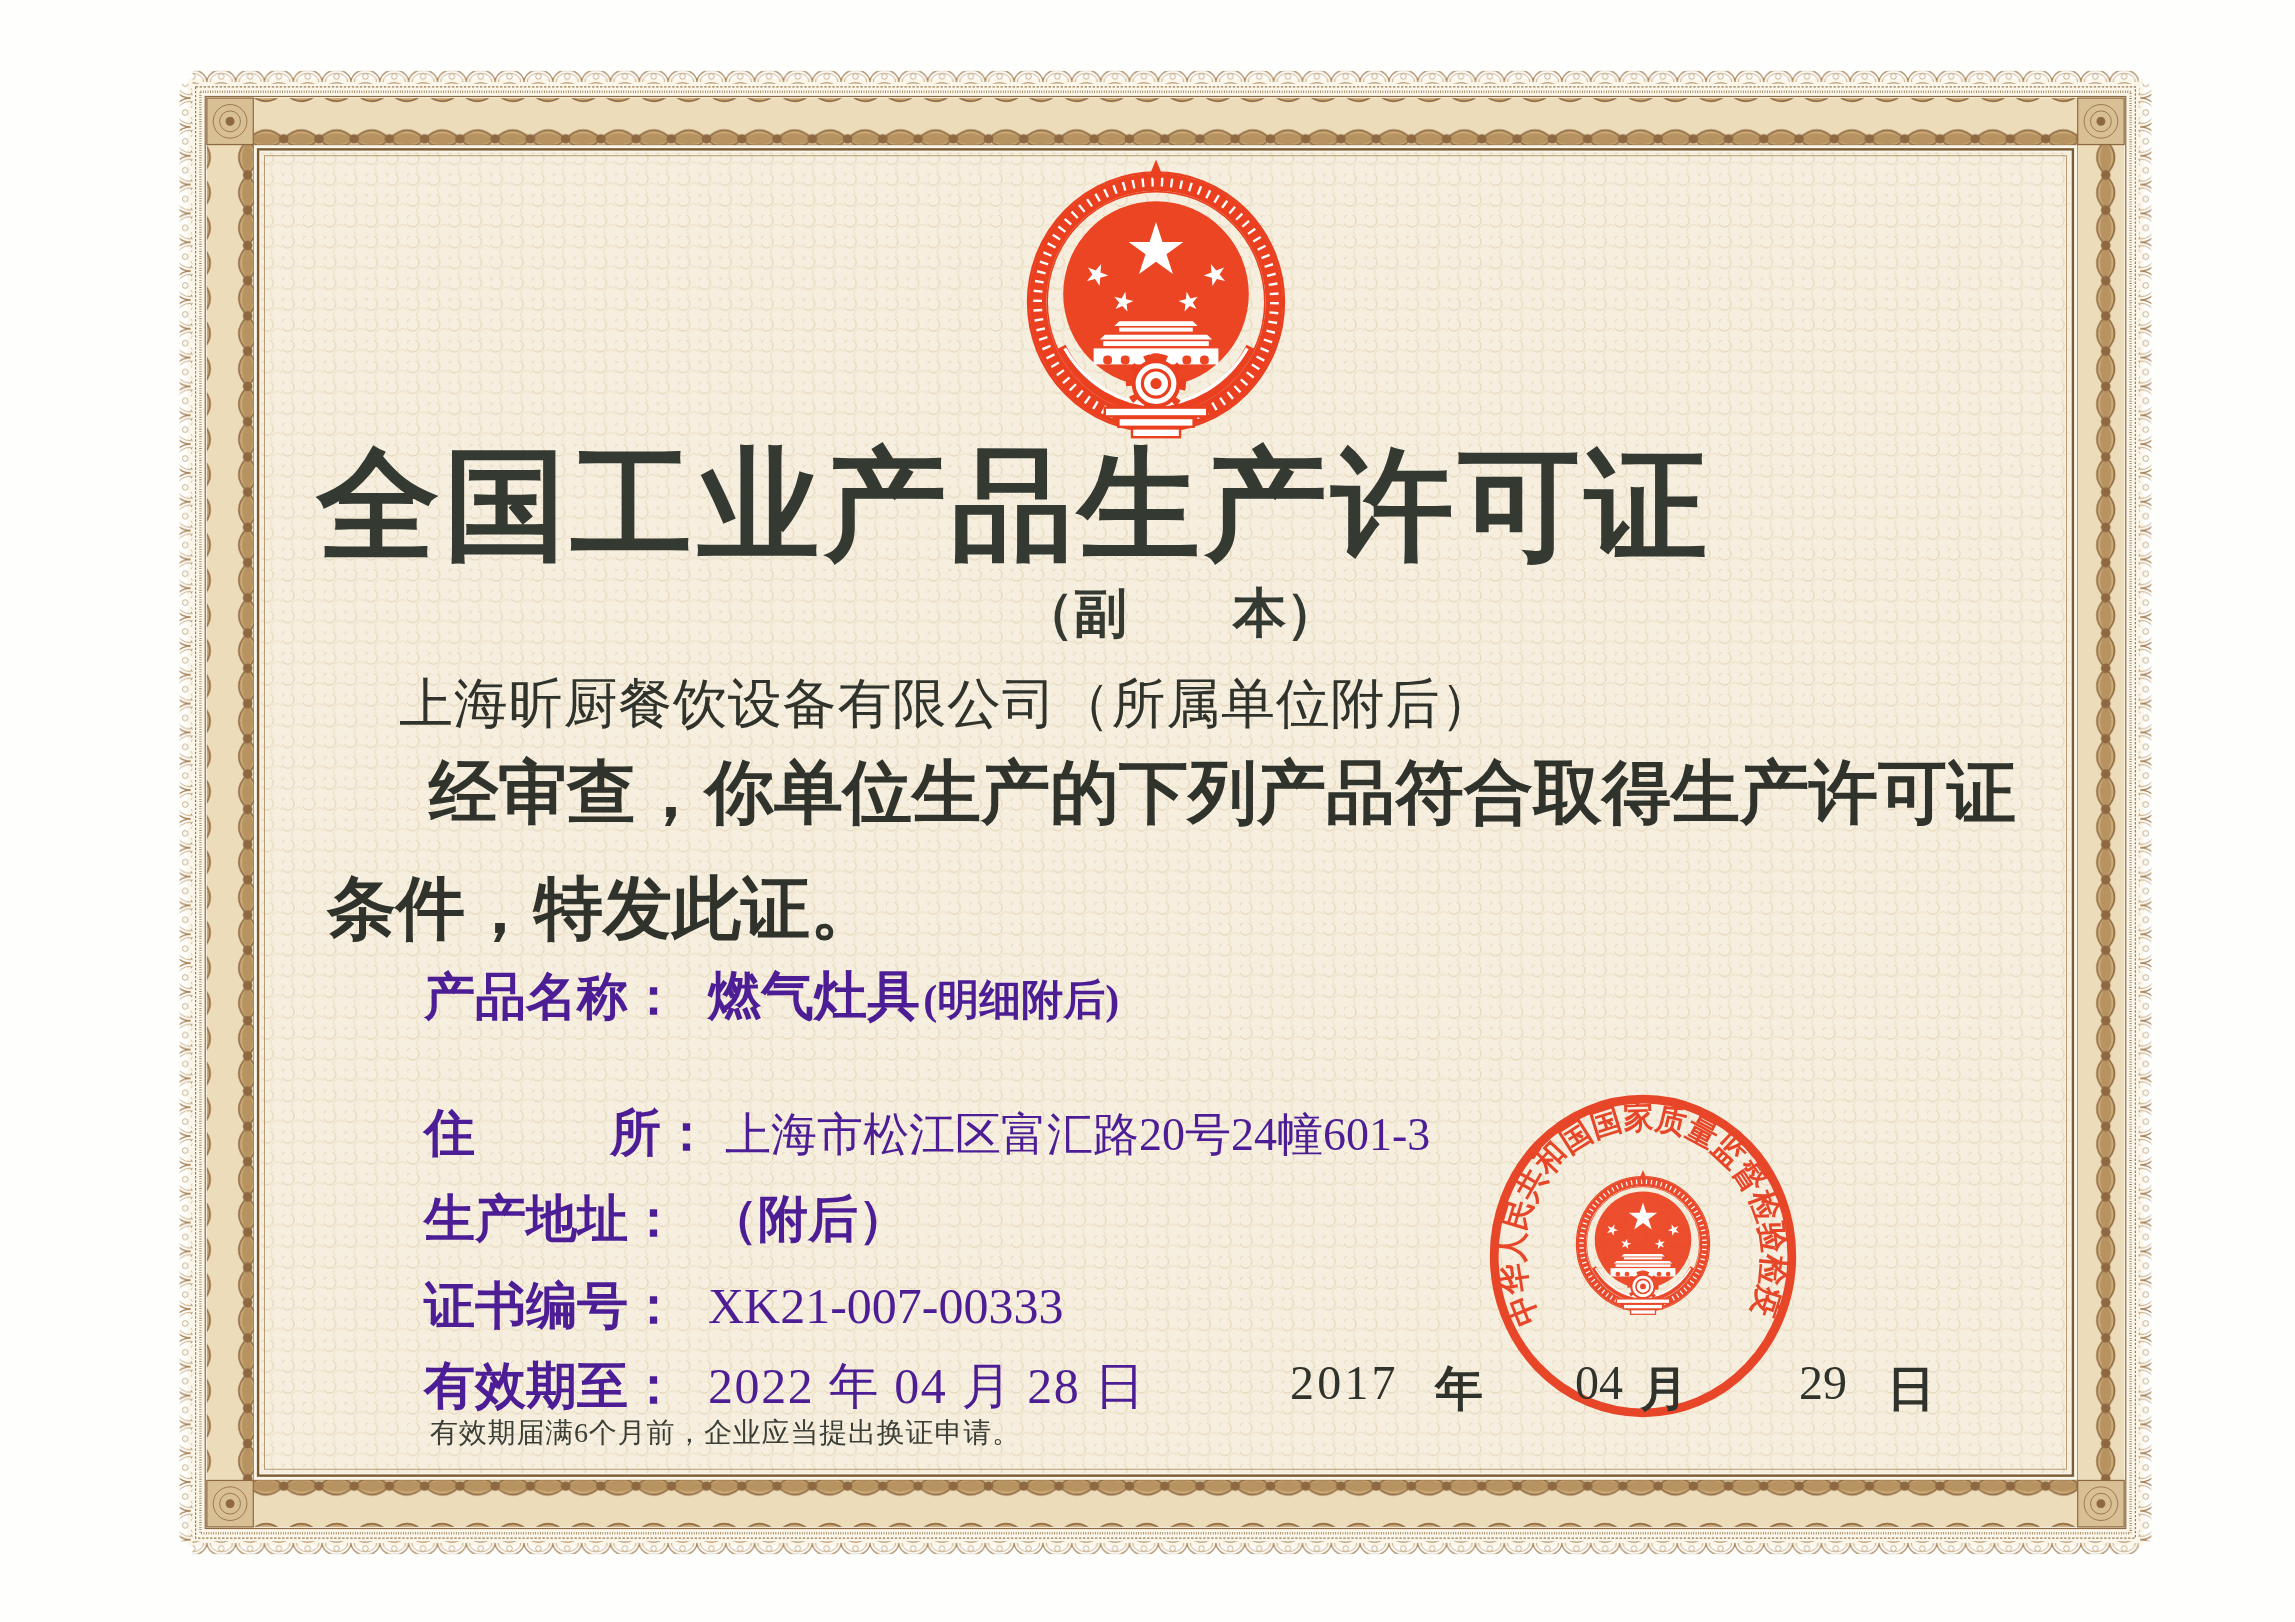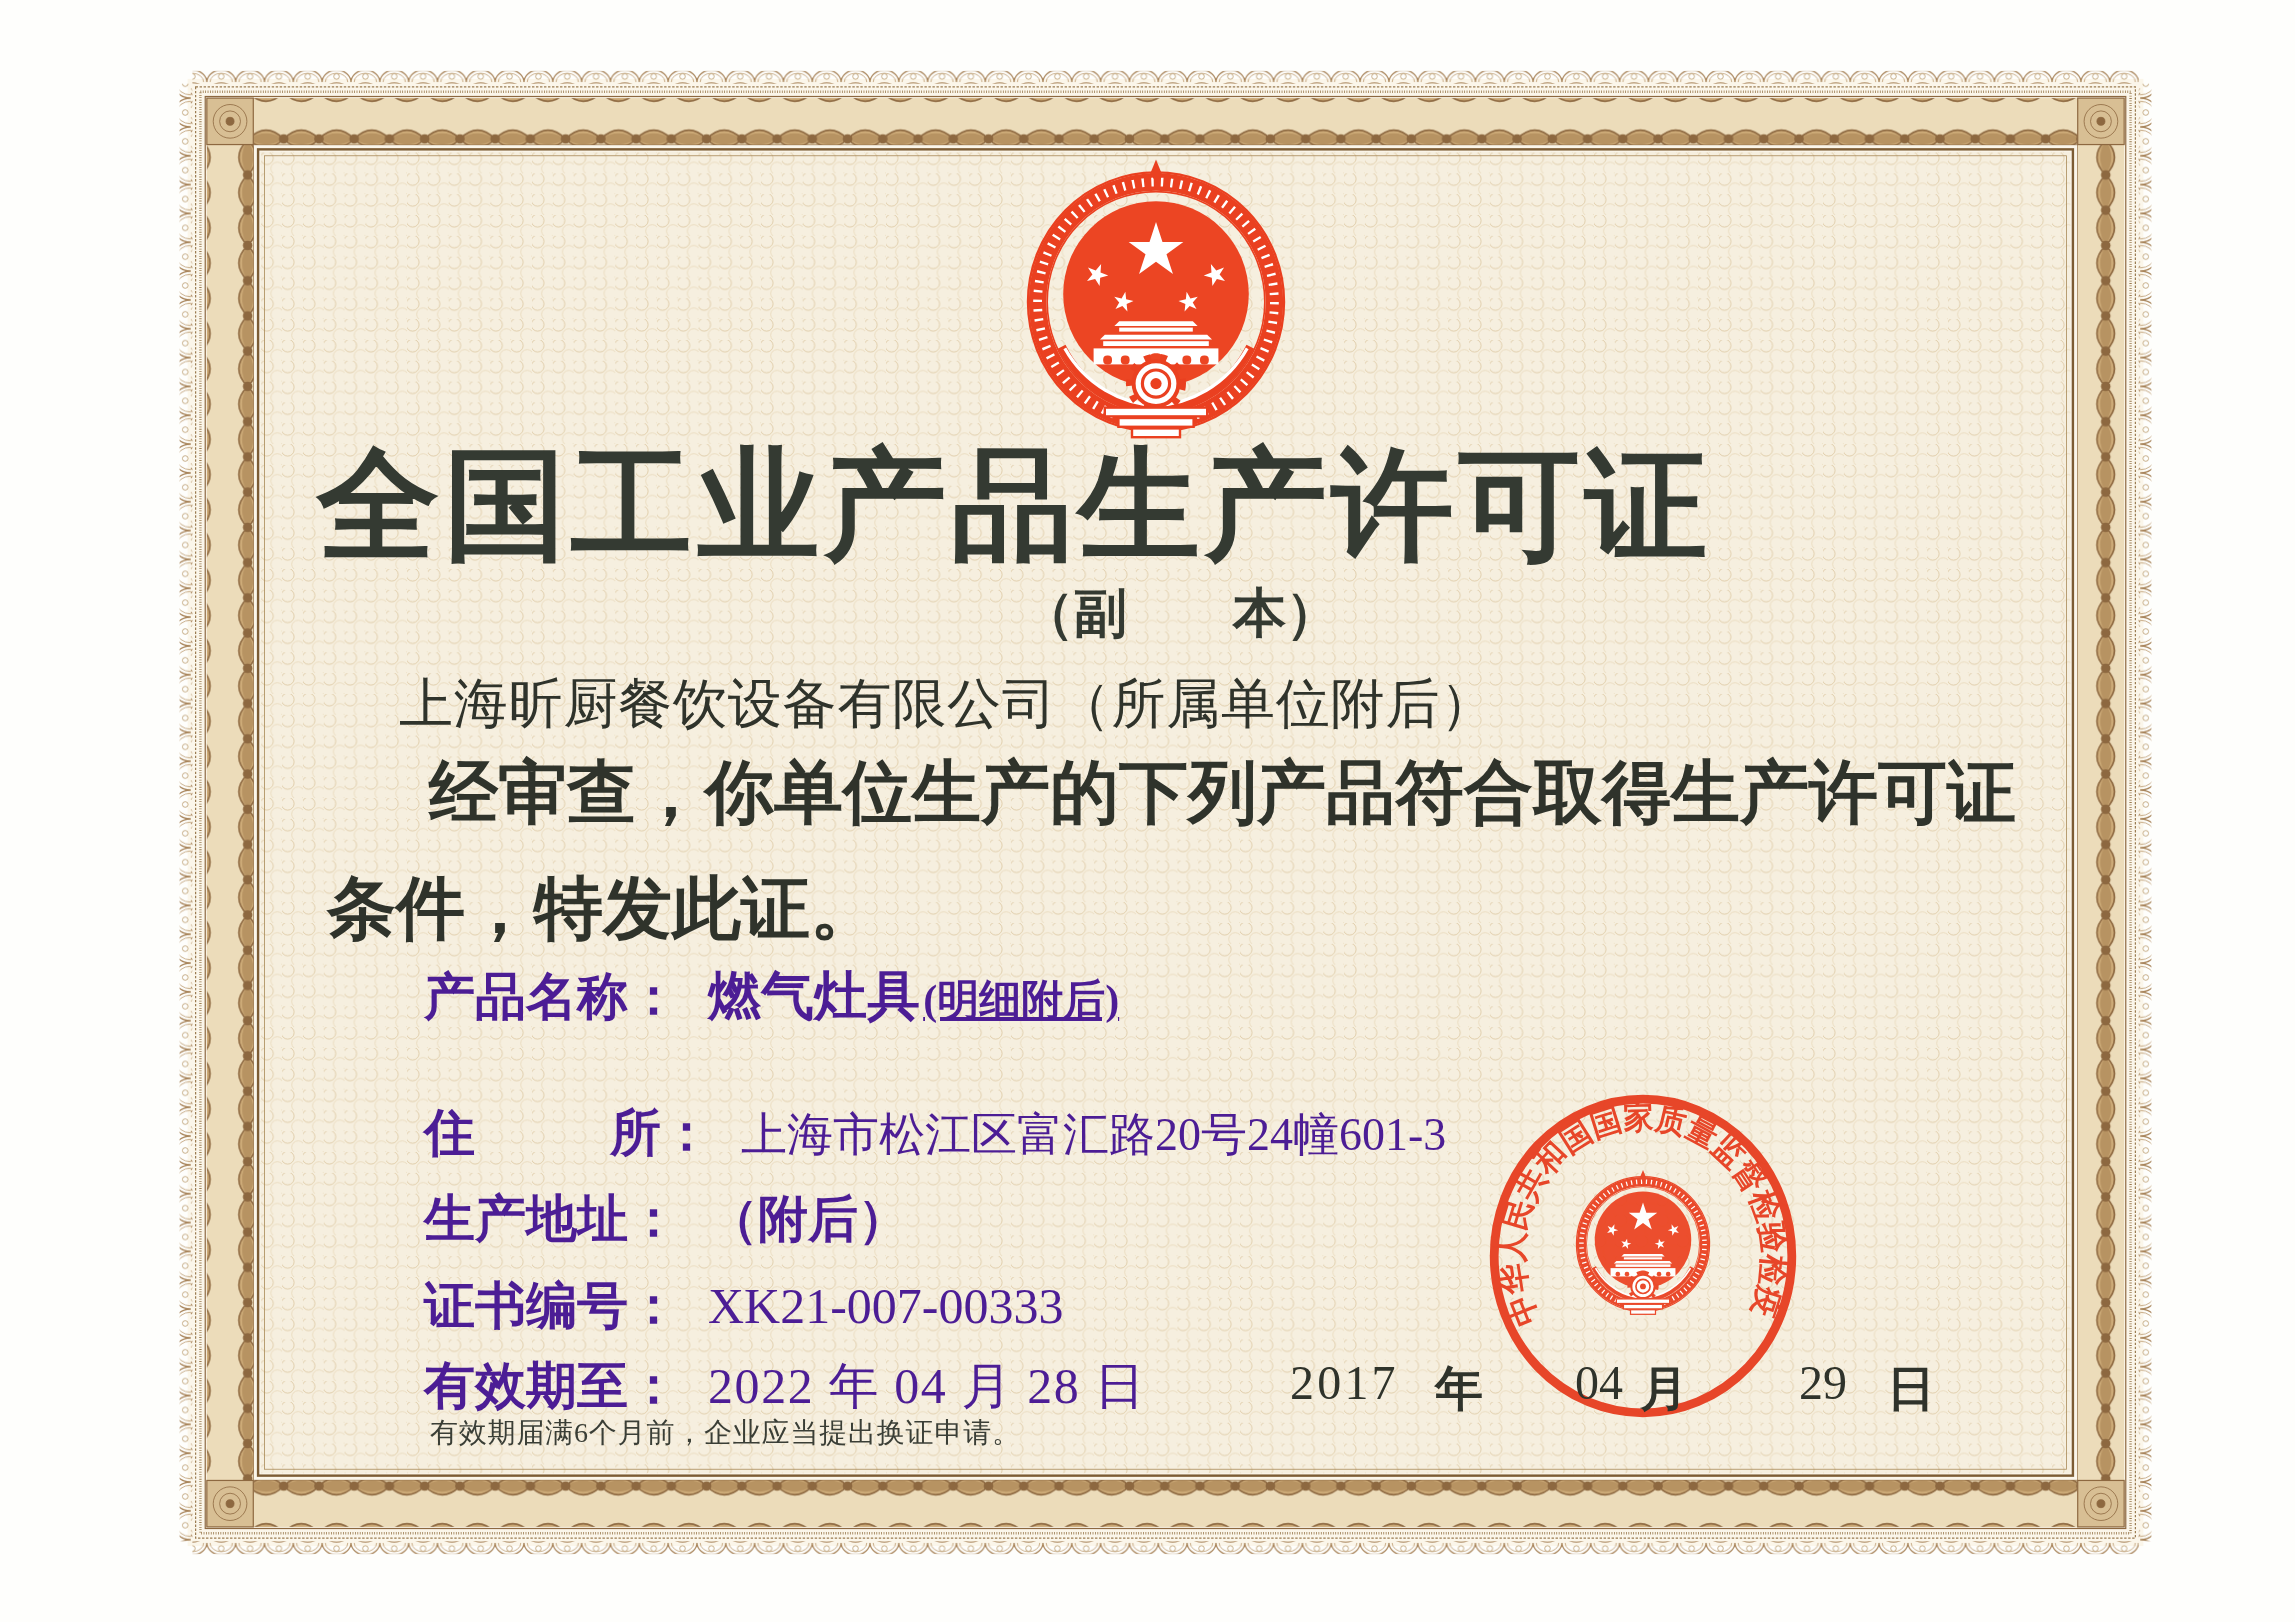--- a/index.html
+++ b/index.html
@@ -28,22 +28,22 @@
     color:#2f332b;white-space:nowrap;letter-spacing:0px;
   }
   .stmt2{
     position:absolute;top:863px;left:327px;font-size:69px;font-weight:bold;
     color:#2f332b;white-space:nowrap;
   }
   .row{position:absolute;left:424px;display:flex;align-items:baseline;white-space:nowrap;color:#4c1d95;}
   .row .lbl{font-size:51px;font-weight:bold;letter-spacing:0px;}
   .row .lbl-split{display:inline-flex;justify-content:space-between;width:288px;}
   .row .val{font-size:50px;margin-left:29px;font-weight:500;}
-  .row .val-sm{font-size:45px;margin-left:29px;font-weight:500;}
-  .row .note{font-size:42px;font-weight:bold;margin-left:3.2px;text-decoration:underline;}
+  .row .val-sm{font-size:45px;margin-left:13px;font-weight:500;}
+  .row .note{font-size:42px;font-weight:bold;margin-left:3.2px;}
   .row-product{top:961px;}
   .row-product .val{font-weight:bold;font-size:53px;}
   .row-residence{top:1099px;}
   .row-prodaddr{top:1185px;}
   .row-certno{top:1272px;}
   .row-valid{top:1352px;}
   .row-valid .val{letter-spacing:1.6px;}
   .renewal{
     position:absolute;top:1414px;left:430px;font-size:28px;font-weight:normal;
     color:#3a3e36;white-space:nowrap;letter-spacing:0.8px;text-align:center;

